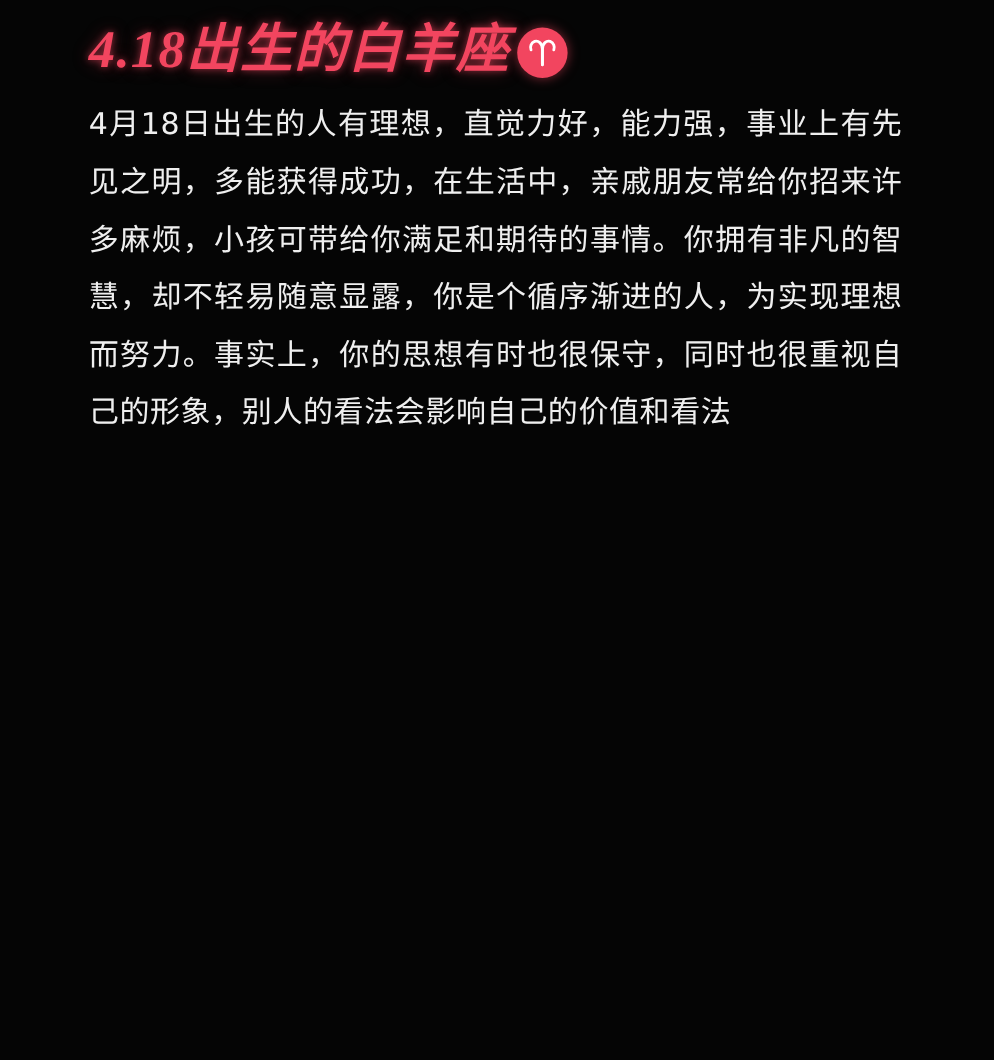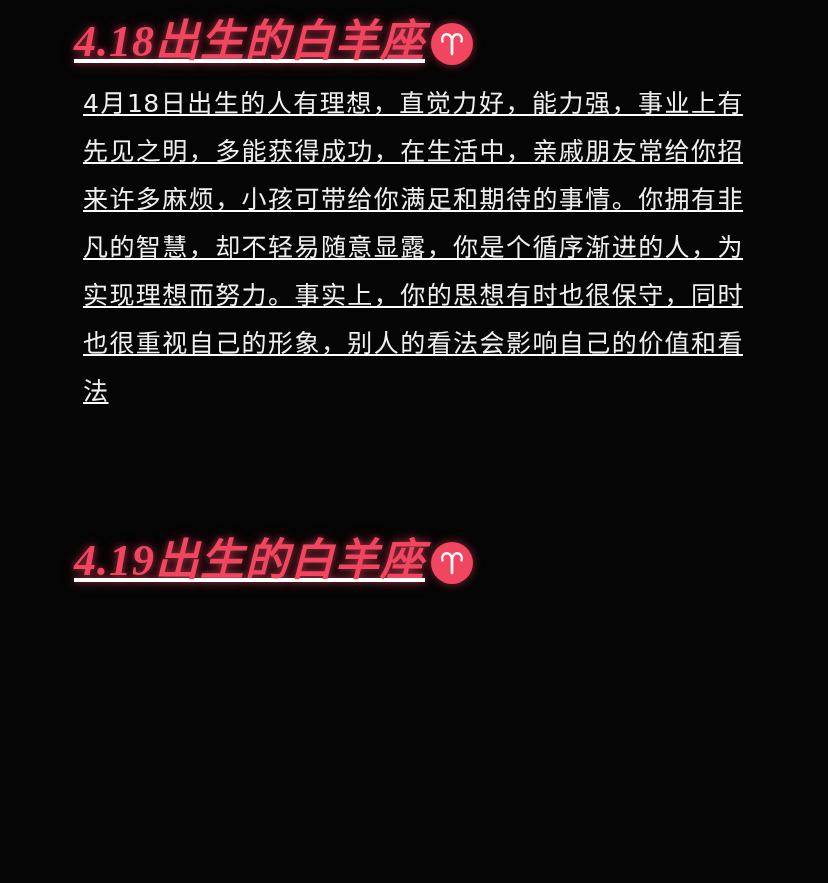--- a/index.html
+++ b/index.html
@@ -14,21 +14,20 @@
     font-family: "Liberation Sans", "DejaVu Sans", sans-serif;
     color: #ffffff;
   }
   .page {
     width: 828px;
     height: 883px;
     background: #050505;
     box-sizing: border-box;
     padding: 0 0 0 0;
     position: relative;
-    text-decoration: underline;
   }
   .section {
     padding: 0 76px 0 74px;
   }
   .section.first { padding-top: 14px; }
   .section.second { padding-top: 52px; }
 
   .heading-row {
     display: flex;
     align-items: center;
@@ -62,21 +61,21 @@
   .zodiac-badge svg { display: block; }
 
   .body-text {
     font-family: "DejaVu Sans", "Liberation Sans", sans-serif;
     font-size: 25px;
     line-height: 48px;
     color: #efefef;
     text-align: justify;
     text-justify: inter-ideograph;
     letter-spacing: 0.5px;
-    margin: 9px;
+    margin: 0;
   }
 
   .spacer-1 { height: 56px; }
 </style>
 </head>
 <body>
 
 <div class="page">
 
   <div class="section first">
@@ -88,24 +87,15 @@
           <path d="M15 25 L15 12 C15 7 18.5 4.5 21.5 5.5 C24.5 6.5 25.5 10 24.5 12.5" fill="none" stroke="#ffffff" stroke-width="2.4" stroke-linecap="round"></path>
         </svg>
       </span>
     </div>
     <p class="body-text">4月18日出生的人有理想，直觉力好，能力强，事业上有先见之明，多能获得成功，在生活中，亲戚朋友常给你招来许多麻烦，小孩可带给你满足和期待的事情。你拥有非凡的智慧，却不轻易随意显露，你是个循序渐进的人，为实现理想而努力。事实上，你的思想有时也很保守，同时也很重视自己的形象，别人的看法会影响自己的价值和看法</p>
   </div>
 
   <div class="spacer-1"></div>
 
   <div class="section second">
-    <div class="heading-row">
-      <span class="heading-text">4.19出生的白羊座</span>
-      <span class="zodiac-badge">
-        <svg width="30" height="30" viewBox="0 0 30 30" aria-hidden="true">
-          <path d="M15 25 L15 12 C15 7 11.5 4.5 8.5 5.5 C5.5 6.5 4.5 10 5.5 12.5" fill="none" stroke="#ffffff" stroke-width="2.4" stroke-linecap="round"></path>
-          <path d="M15 25 L15 12 C15 7 18.5 4.5 21.5 5.5 C24.5 6.5 25.5 10 24.5 12.5" fill="none" stroke="#ffffff" stroke-width="2.4" stroke-linecap="round"></path>
-        </svg>
-      </span>
-    </div>
   </div>
 
 </div>
 
 </body></html>

